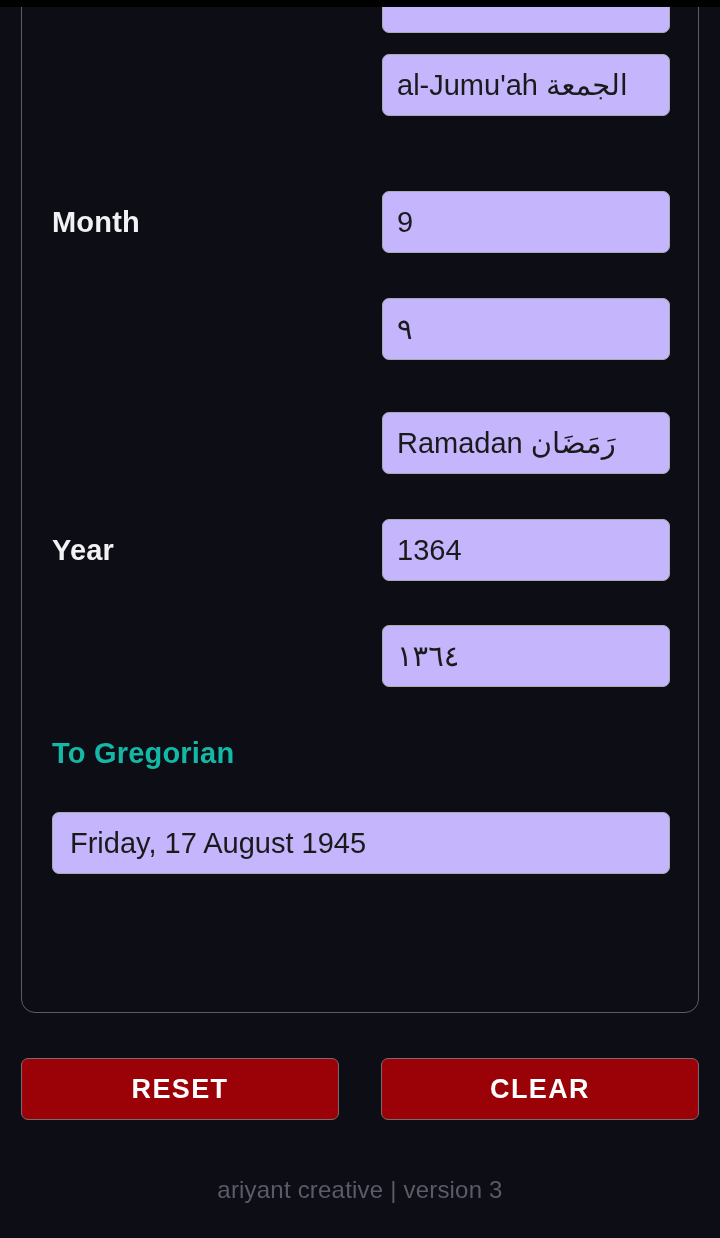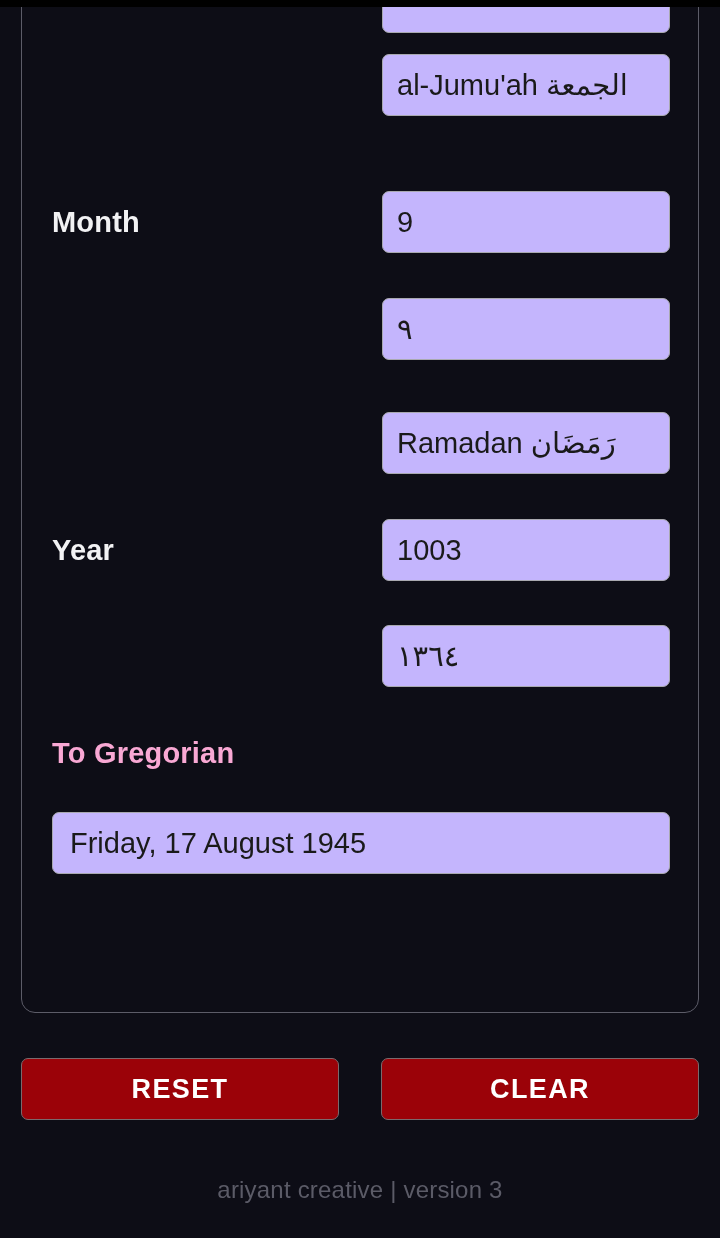--- a/index.html
+++ b/index.html
@@ -78,21 +78,21 @@
   .field.wide {
     left: 30px;             
     width: 618px;           
     padding-left: 17px;
   }
 
   
   .section-title {
     position: absolute;
     left: 30px;
-    color: #f9a8d4;
+    color: #14b8a6;
     font-size: 29px;
     font-weight: bold;
     letter-spacing: 0.2px;
     white-space: nowrap;
   }
 
   
   .note {
     position: absolute;
     left: 30px;
@@ -172,21 +172,21 @@
     <div class="field">٩</div>
   </div>
 
   <div class="row" style="top:551px;">
     <div class="row-label"></div>
     <div class="field">Ramadan رَمَضَان</div>
   </div>
 
   <div class="row" style="top:658px;">
     <div class="row-label">Year</div>
-    <div class="field">1003</div>
+    <div class="field">1364</div>
   </div>
 
   <div class="row" style="top:764px;">
     <div class="row-label"></div>
     <div class="field">١٣٦٤</div>
   </div>
 
   <div class="section-title" style="top:876px;">To Gregorian</div>
 
   <div class="field wide" style="top:951px;">Friday, 17 August 1945</div>

